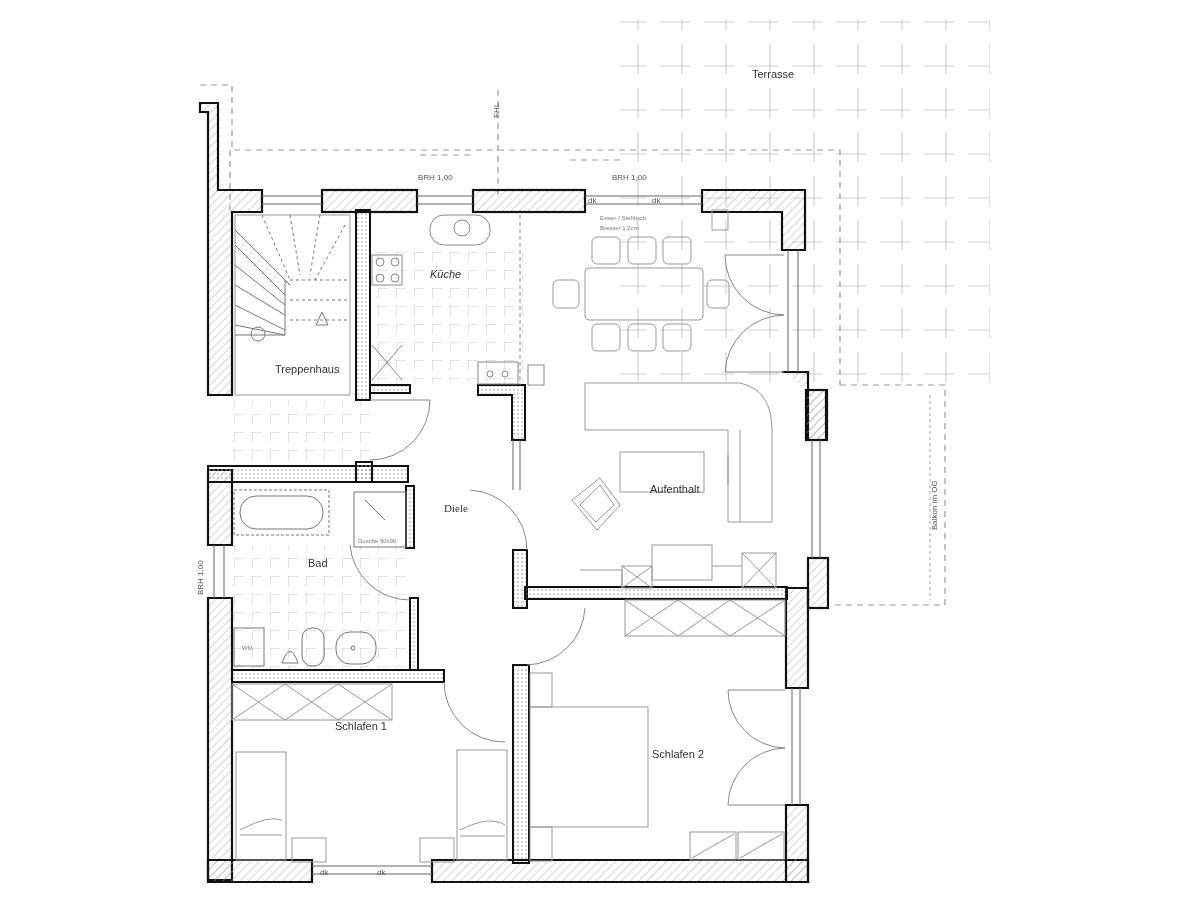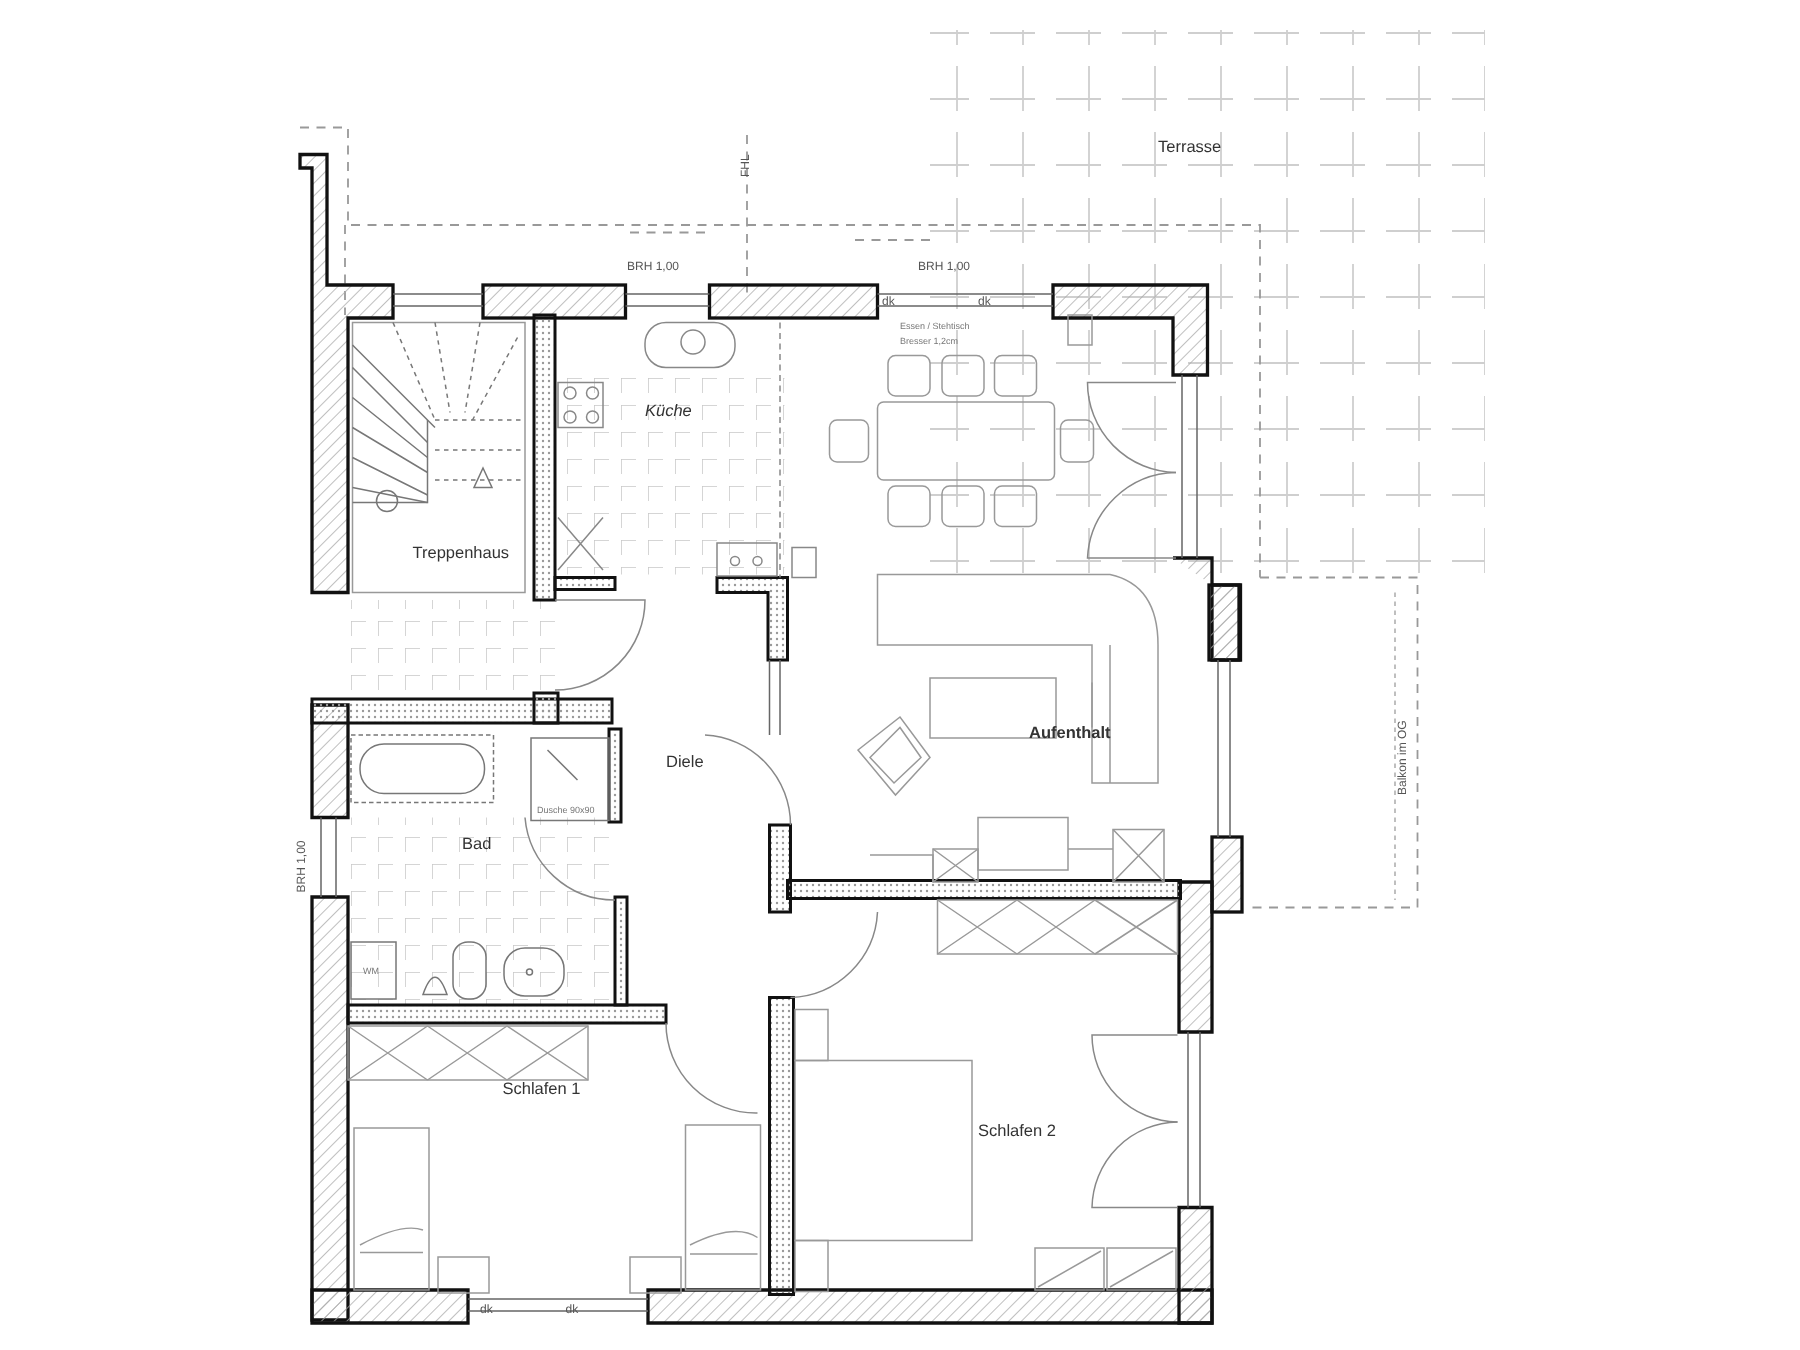--- a/index.html
+++ b/index.html
@@ -191,26 +191,26 @@
     <rect x="530" y="673" width="22" height="34"></rect>
     <rect x="530" y="827" width="22" height="34"></rect>
     <rect x="690" y="832" width="46" height="28"></rect>
     <rect x="738" y="832" width="46" height="28"></rect>
     <path d="M692 858 L734 834 M740 858 L782 834"></path>
   </g>
 
   <line x1="930" y1="395" x2="930" y2="600" stroke="#aaa" stroke-width="1" stroke-dasharray="3 3"></line>
 </svg>
 
-<div class="lbl room" style="left:772px;top:68px;margin-top:24px;">Terrasse</div>
+<div class="lbl room" style="left:752px;top:68px;">Terrasse</div>
 <div class="lbl room" style="left:430px;top:268px;font-style:italic;">Küche</div>
 <div class="lbl room" style="left:275px;top:363px;">Treppenhaus</div>
-<div class="lbl room" style="left:444px;top:502px;">Diele</div>
+<div class="lbl room" style="left:444px;top:502px;font-family:Liberation Serif, serif;">Diele</div>
 <div class="lbl room" style="left:308px;top:557px;text-align:center;">Bad</div>
-<div class="lbl room" style="left:686px;top:483px;font-weight:bold;">Aufenthalt</div>
+<div class="lbl room" style="left:650px;top:483px;">Aufenthalt</div>
 <div class="lbl room" style="left:335px;top:720px;">Schlafen 1</div>
 <div class="lbl room" style="left:652px;top:748px;">Schlafen 2</div>
 
 <div class="lbl small" style="left:418px;top:173px;">BRH 1,00</div>
 <div class="lbl small" style="left:612px;top:173px;">BRH 1,00</div>
 <div class="lbl small vert" style="left:196px;top:595px;">BRH 1,00</div>
 <div class="lbl small vert" style="left:492px;top:118px;">FHL</div>
 <div class="lbl small vert" style="left:930px;top:530px;">Balkon im OG</div>
 <div class="lbl tiny" style="left:600px;top:215px;">Essen / Stehtisch</div>
 <div class="lbl tiny" style="left:600px;top:225px;">Bresser 1,2cm</div>

